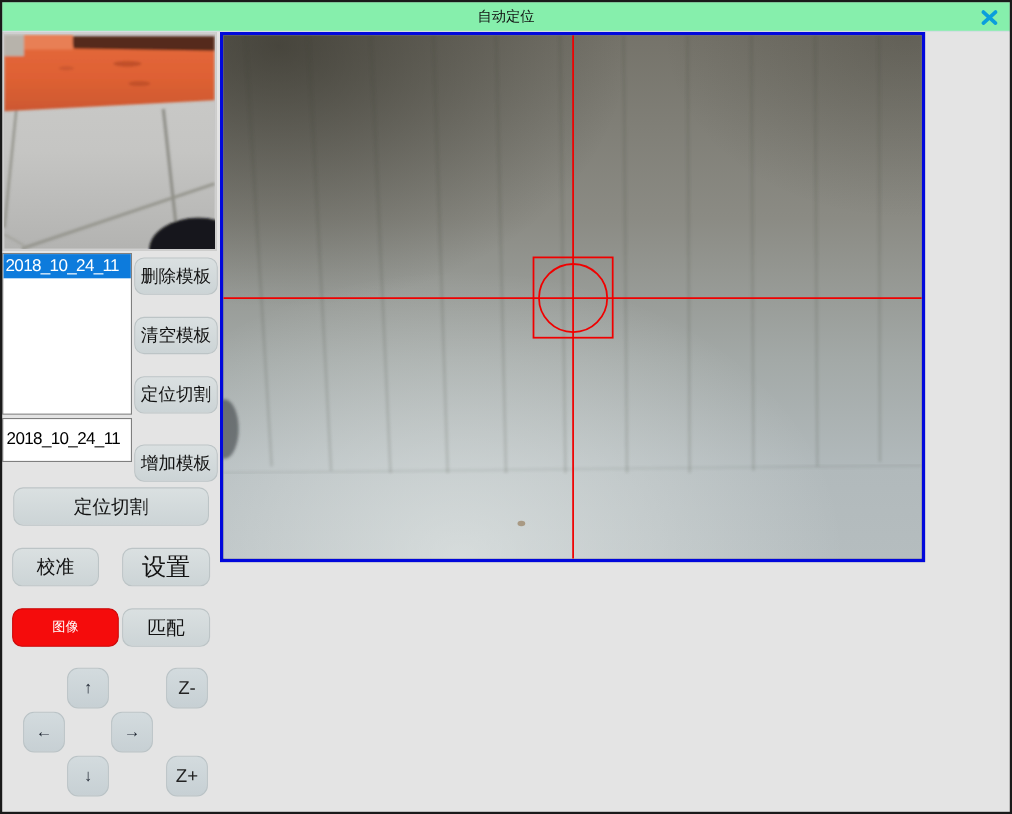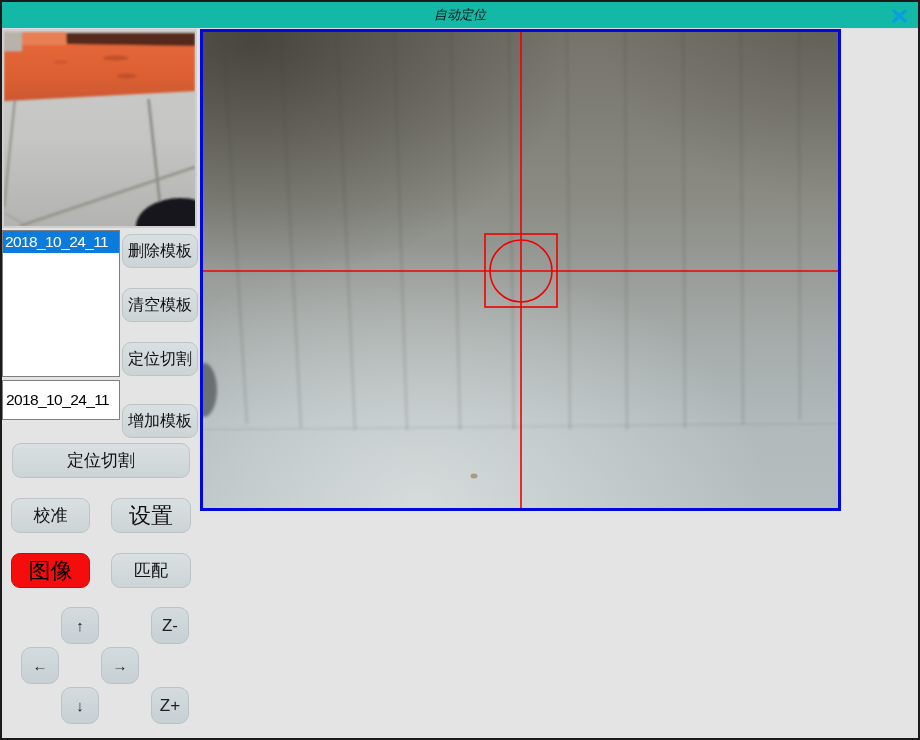--- a/index.html
+++ b/index.html
@@ -6,21 +6,21 @@
   body{
     width:920px;height:740px;overflow:hidden;position:relative;
     background:#e4e4e4;
     font-family:"Liberation Sans","DejaVu Sans",sans-serif;
     -webkit-font-smoothing:antialiased;
   }
   .frame{position:absolute;inset:0;border:2px solid #1a1a1a;pointer-events:none;z-index:60;}
   
   .titlebar{
     position:absolute;left:2px;top:2px;width:916px;height:26px;
-    background:#14b8a6;border-bottom:1px solid #dcdce6;z-index:10;font-style:italic;
+    background:#86efac;border-bottom:1px solid #dcdce6;z-index:10;
   }
   .title{
     position:absolute;left:0;right:0;top:0;height:26px;line-height:26px;
     text-align:center;font-size:13px;color:#111;
   }
   .close-btn{
     position:absolute;right:8px;top:3px;width:22px;height:21px;
     display:flex;align-items:center;justify-content:center;cursor:pointer;
   }
   
@@ -53,22 +53,22 @@
     font-family:"Liberation Sans","DejaVu Sans",sans-serif;
   }
   .tpl-btn{left:122px;width:76px;height:34px;}
   #btn-del{top:234px;}
   #btn-clear{top:288px;}
   #btn-engrave{top:342px;}
   #btn-add{top:404px;}
   #btn-cut{left:12px;top:443px;width:178px;height:35px;font-size:17px;}
   #btn-cal{left:11px;top:498px;width:79px;height:35px;font-size:17px;}
   #btn-set{left:111px;top:498px;width:80px;height:35px;font-size:22px;}
-  #btn-img{left:11px;top:553px;width:79px;height:35px;font-size:22px;
-    background:#f50c0c;border-color:#cc0a0a;color:#000000;}
+  #btn-img{left:11px;top:553px;width:97px;height:35px;font-size:12px;
+    background:#f50c0c;border-color:#cc0a0a;color:#ffffff;}
   #btn-match{left:111px;top:553px;width:80px;height:35px;font-size:17px;}
   .jog{width:38px;height:37px;border-radius:10px;font-size:15px;color:#1d2430;
     background:linear-gradient(#d3dbde,#c7d0d4);border:1px solid #bac3c6;}
   #jog-up{left:61px;top:607px;}
   #jog-zminus{left:151px;top:607px;font-size:17px;color:#222;}
   #jog-left{left:21px;top:647px;}
   #jog-right{left:101px;top:647px;}
   #jog-down{left:61px;top:687px;}
   #jog-zplus{left:151px;top:687px;font-size:17px;color:#222;}
   

